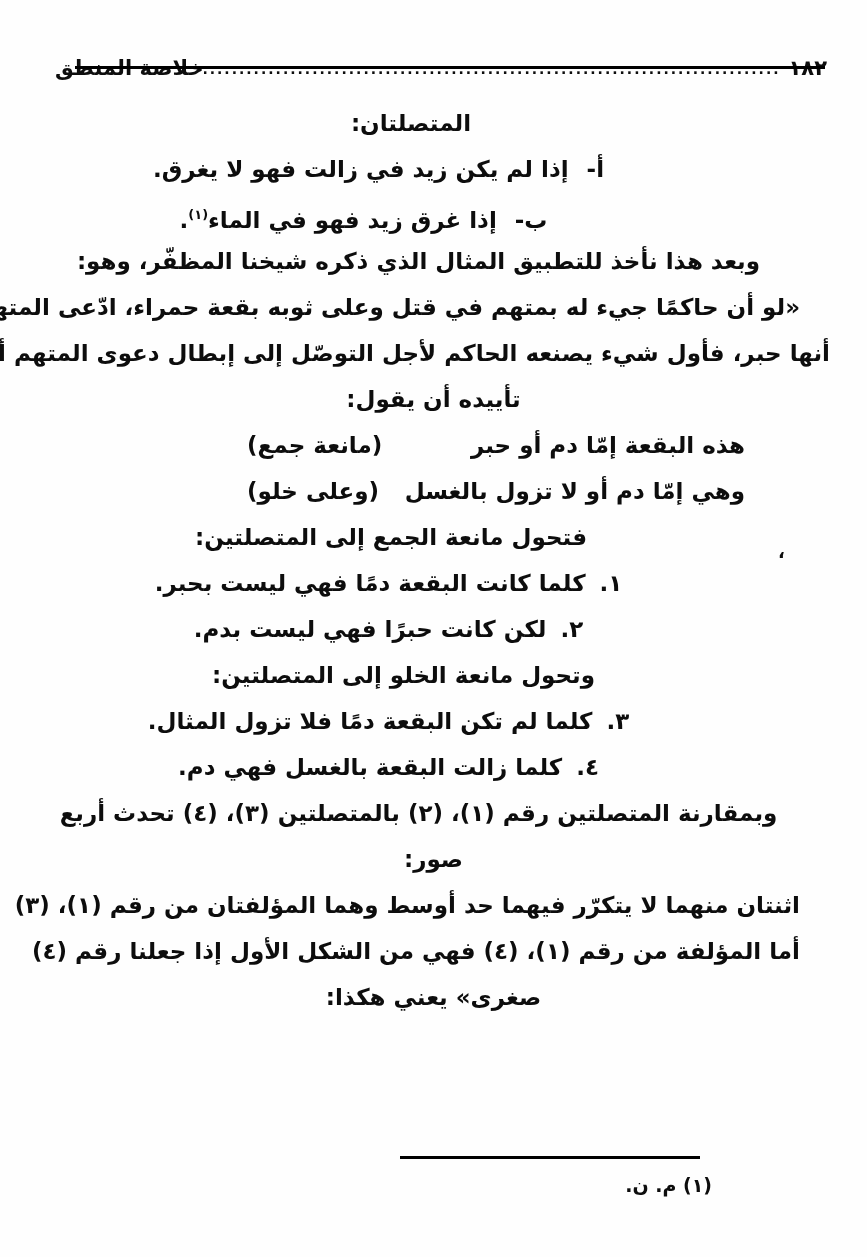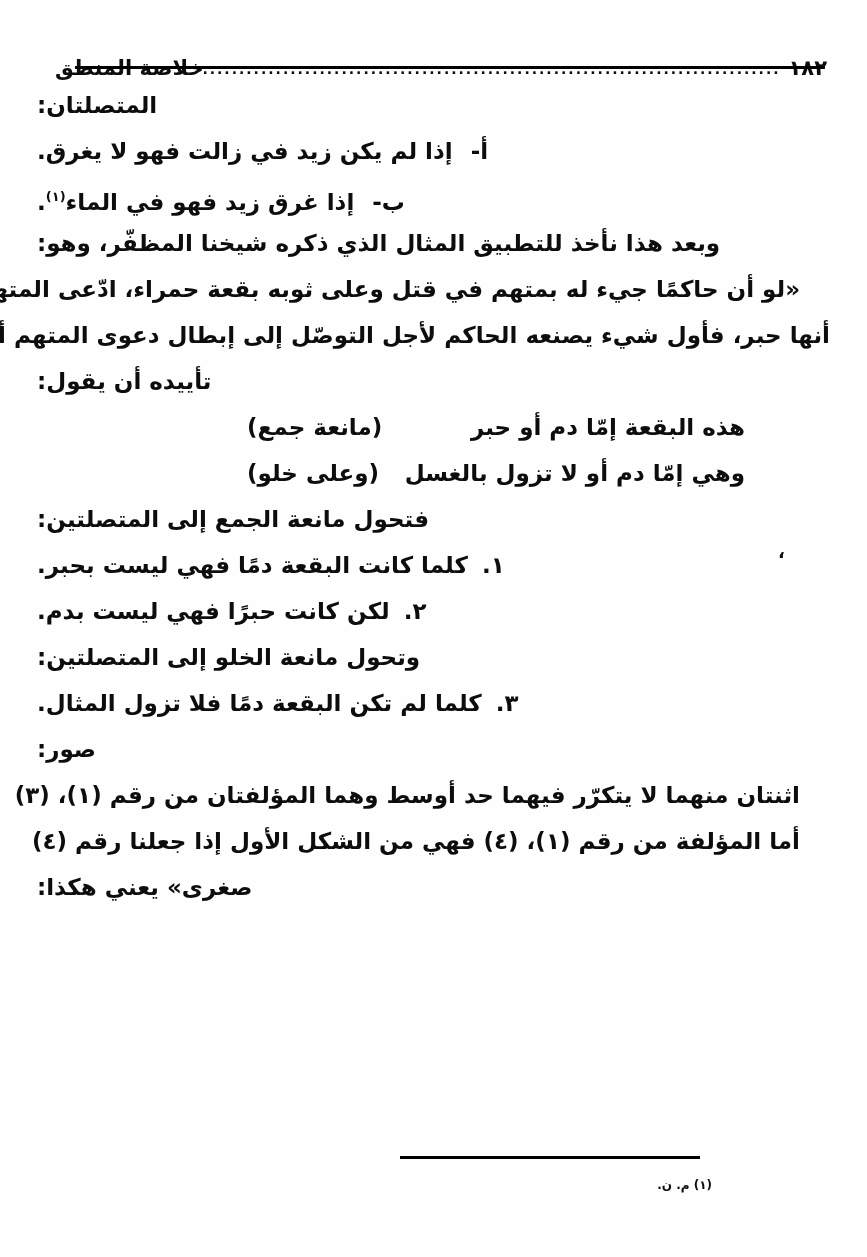--- a/index.html
+++ b/index.html
@@ -23,22 +23,22 @@
     font-size:14px; font-weight:bold; letter-spacing:2px;
     padding:0 8px 3px 8px;
   }
   .head-title { flex:0 0 auto;text-align:right; }
   .header-rule {
     position:absolute; top:66px; left:75px; width:750px; height:3px;
     background:#000;
   }
   
   main {
-    position:absolute; top:82px; right:37px; left:37px;
-    direction:rtl; text-align:left;
+    position:absolute; top:100px; right:37px; left:37px;
+    direction:rtl; text-align:center;
     font-size:23px; font-weight:bold;
   }
   .line { height:46px; line-height:46px; white-space:nowrap; }
   .ind30 { padding-right:30px; }
   .ind45 { padding-right:45px; }
   .ind60 { padding-right:60px; }
   .ind85 { padding-right:85px; }
   .ind90 { padding-right:90px; }
   .ind110{ padding-right:110px; }
   .ind140{ padding-right:140px; }
@@ -55,21 +55,21 @@
     position:absolute; top:541px; left:778px;
     font-size:18px; font-weight:bold; direction:rtl;
   }
   
   .footnote-rule {
     position:absolute; top:1156px; left:400px; width:300px; height:3px;
     background:#000;
   }
   .footnote-text {
     position:absolute; top:1170px; right:155px;
-    direction:rtl; font-size:12px; font-weight:bold; line-height:30px;
+    direction:rtl; font-size:19px; font-weight:bold; line-height:30px;
   }
 </style>
 </head>
 <body>
 
 <div class="page">
 
   <div class="header-row">
     <span class="page-number">١٨٢</span>
     <span class="leader">....................................................................................................................</span>
@@ -103,21 +103,23 @@
     <div class="line ind85">فتحول مانعة الجمع إلى المتصلتين:</div>
 
     <div class="line ind90"><span class="num">١.</span><span>كلما كانت البقعة دمًا فهي ليست بحبر.</span></div>
 
     <div class="line ind90"><span class="num">٢.</span><span>لكن كانت حبرًا فهي ليست بدم.</span></div>
 
     <div class="line ind60">وتحول مانعة الخلو إلى المتصلتين:</div>
 
     <div class="line ind90"><span class="num">٣.</span><span>كلما لم تكن البقعة دمًا فلا تزول المثال.</span></div>
 
+    <div class="line ind90"><span class="num">٤.</span><span>كلما زالت البقعة بالغسل فهي دم.</span></div>
 
+    <div class="line ind30">وبمقارنة المتصلتين رقم (١)، (٢) بالمتصلتين (٣)، (٤) تحدث أربع</div>
     <div class="line">صور:</div>
 
     <div class="line ind30">اثنتان منهما لا يتكرّر فيهما حد أوسط وهما المؤلفتان من رقم (١)، (٣)</div>
 
     <div class="line ind30">أما المؤلفة من رقم (١)، (٤) فهي من الشكل الأول إذا جعلنا رقم (٤)</div>
     <div class="line">صغرى» يعني هكذا:</div>
 
   </main>
 
   <span class="stray">،</span>

